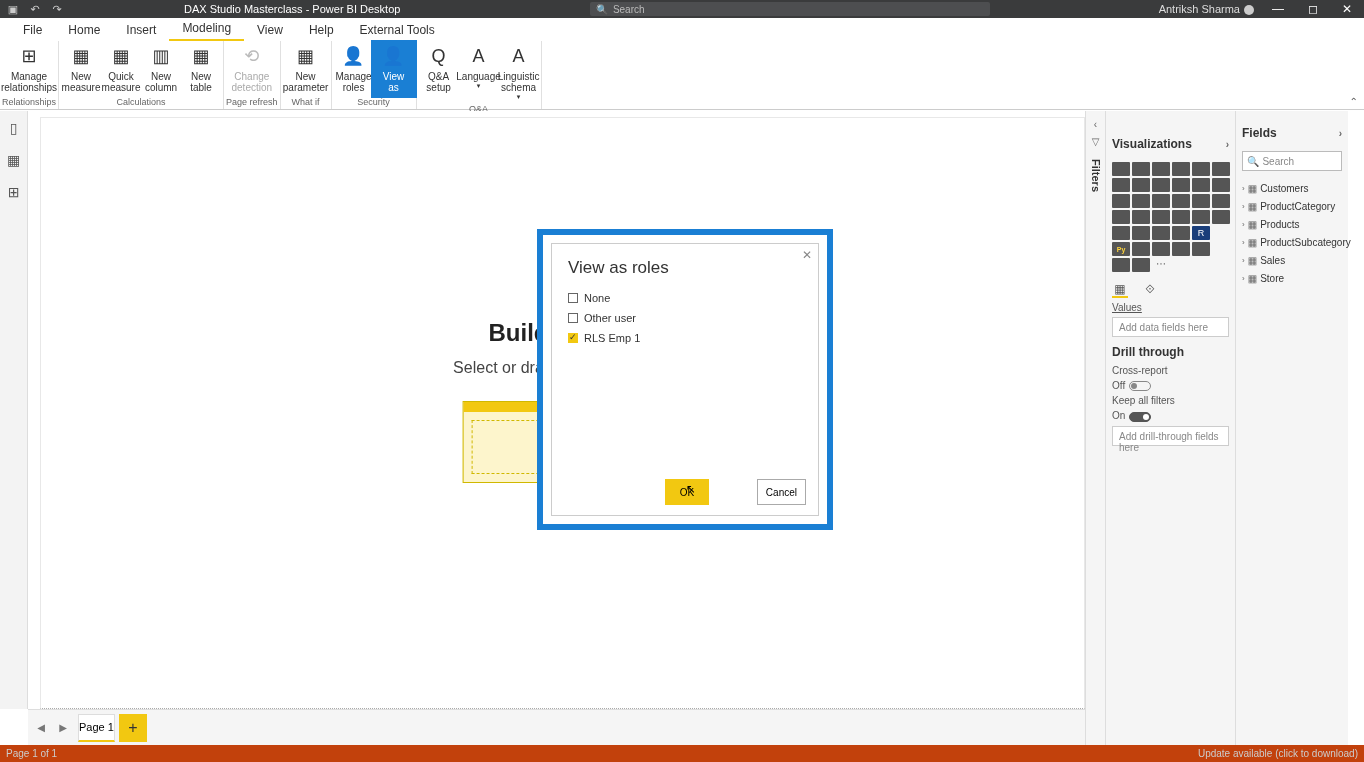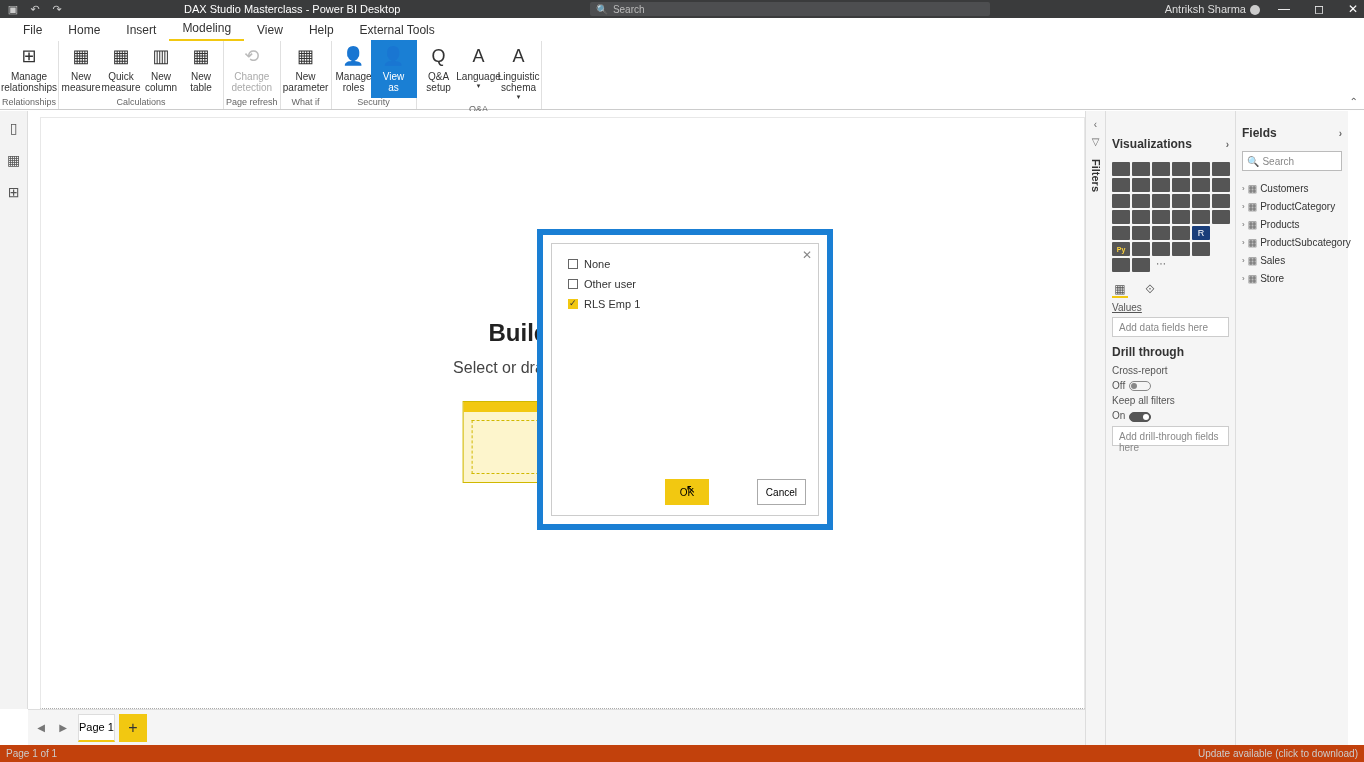--- a/index.html
+++ b/index.html
@@ -6,21 +6,21 @@
 body { background: #fff; width: 1364px; height: 762px; overflow: hidden; position: relative; }
 
 
 .titlebar { height: 18px; background: #3a3b3c; color: #fff; display: flex; align-items: center; font-size: 11px; }
 .titlebar-left { display: flex; align-items: center; gap: 8px; padding-left: 6px; }
 .qat-icon { width: 14px; height: 14px; display: flex; align-items: center; justify-content: center; font-size: 11px; color: #ccc; }
 .titlebar-title { margin-left: 120px; font-size: 11px; }
 .titlebar-search { margin-left: 190px; display: flex; align-items: center; background: #4d4e50; border-radius: 2px; height: 14px; width: 400px; padding: 0 6px; }
 .titlebar-search .sicon { font-size: 10px; color: #bbb; margin-right: 4px; }
 .titlebar-search .stext { font-size: 10px; color: #bbb; }
-.titlebar-right { margin-left: auto; display: flex; align-items: center; gap: 12px; }
+.titlebar-right { margin-left: auto; display: flex; align-items: center; gap: 12px; padding-right: 6px; }
 .titlebar-user { font-size: 11px; color: #ddd; }
 .user-circle { width: 10px; height: 10px; border-radius: 50%; background: #ccc; display: inline-block; margin-left: 4px; vertical-align: middle; }
 .win-btn { font-size: 12px; color: #fff; padding: 0 6px; }
 
 
 .ribbon-tabs { height: 23px; background: #fff; display: flex; align-items: end; padding-left: 10px; border-bottom: 0; }
 .ribbon-tab { font-size: 12px; padding: 4px 13px; color: #333; cursor: pointer; }
 .ribbon-tab.active { color: #333; border-bottom: 2px solid #f2c811; }
 
 
@@ -245,20 +245,21 @@
         <div class="canvas-illus-top"></div>
         <div class="canvas-illus-inner"></div>
       </div>
     </div>
   </div>
 </div>
 
 <div class="dialog-shadow">
   <div class="dialog">
     <div class="dialog-close">✕</div>
+    <div class="dialog-title">View as roles</div>
     <div class="dialog-row">
         <span class="cbox"></span>
         <span>None</span>
       </div>
     <div class="dialog-row">
         <span class="cbox"></span>
         <span>Other user</span>
       </div>
     <div class="dialog-row">
         <span class="cbox checked"></span>

